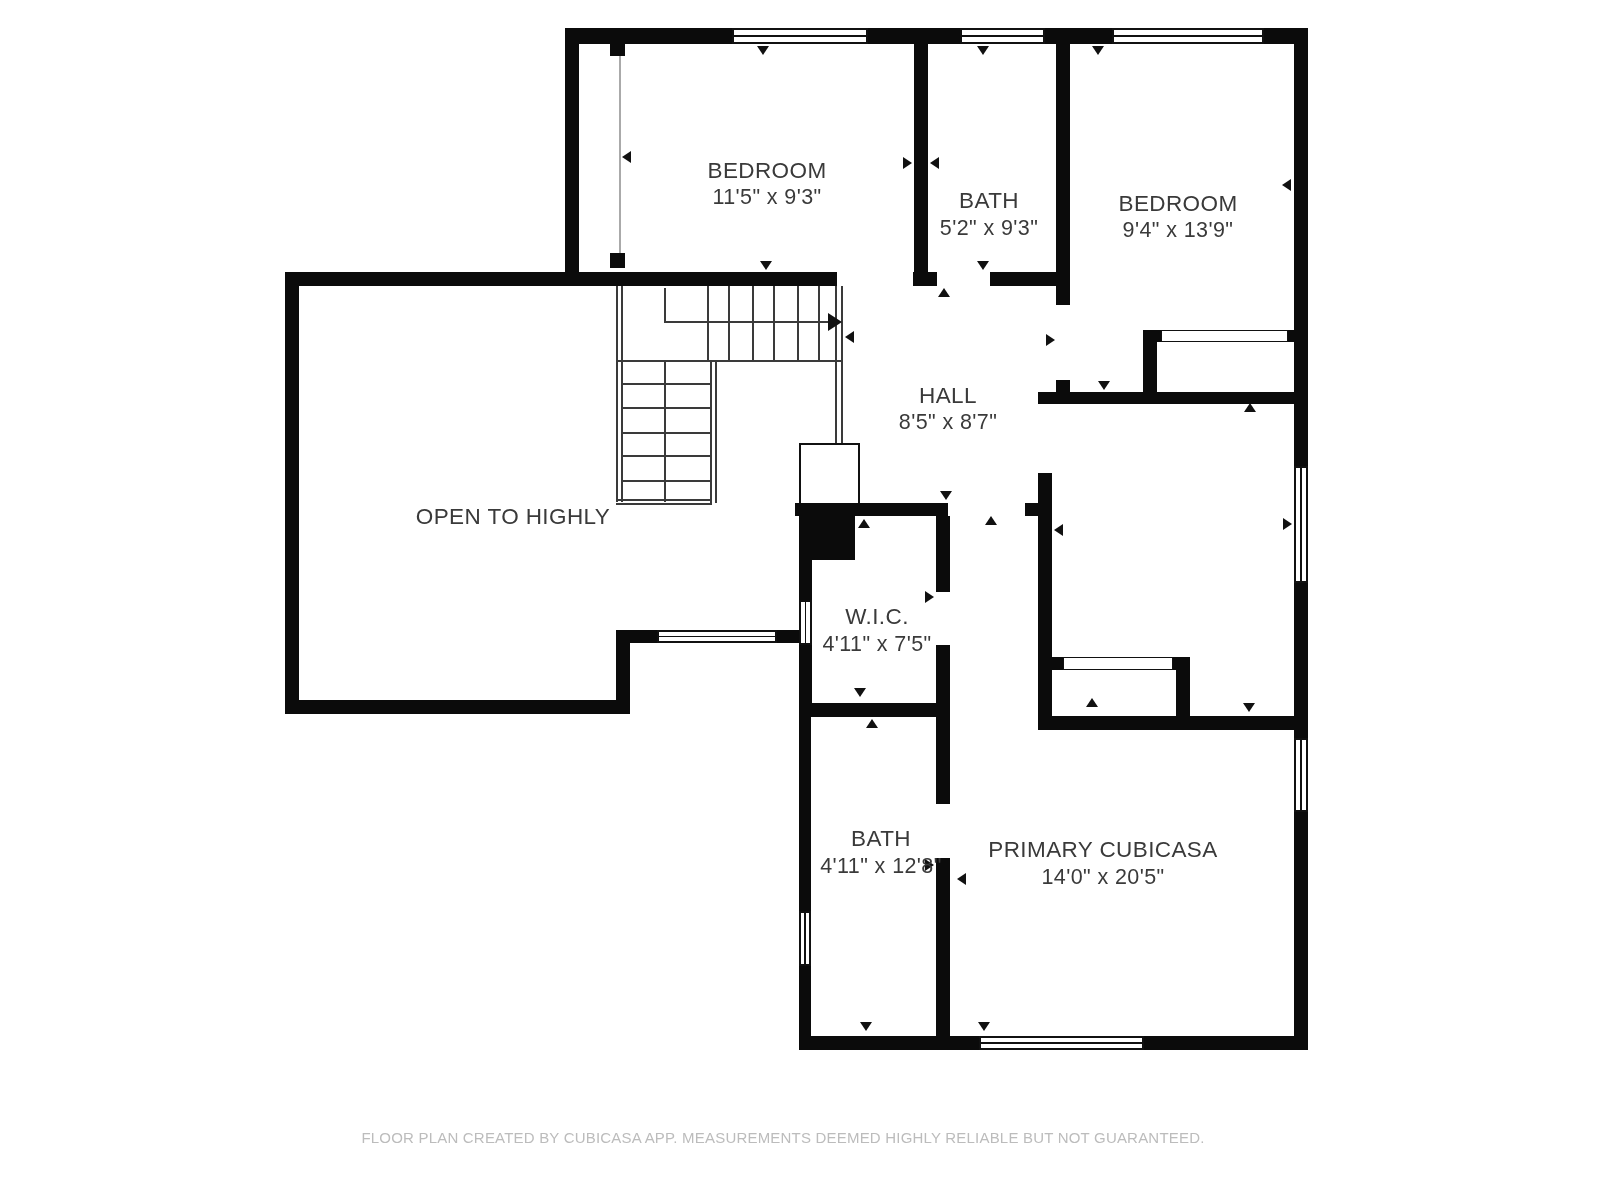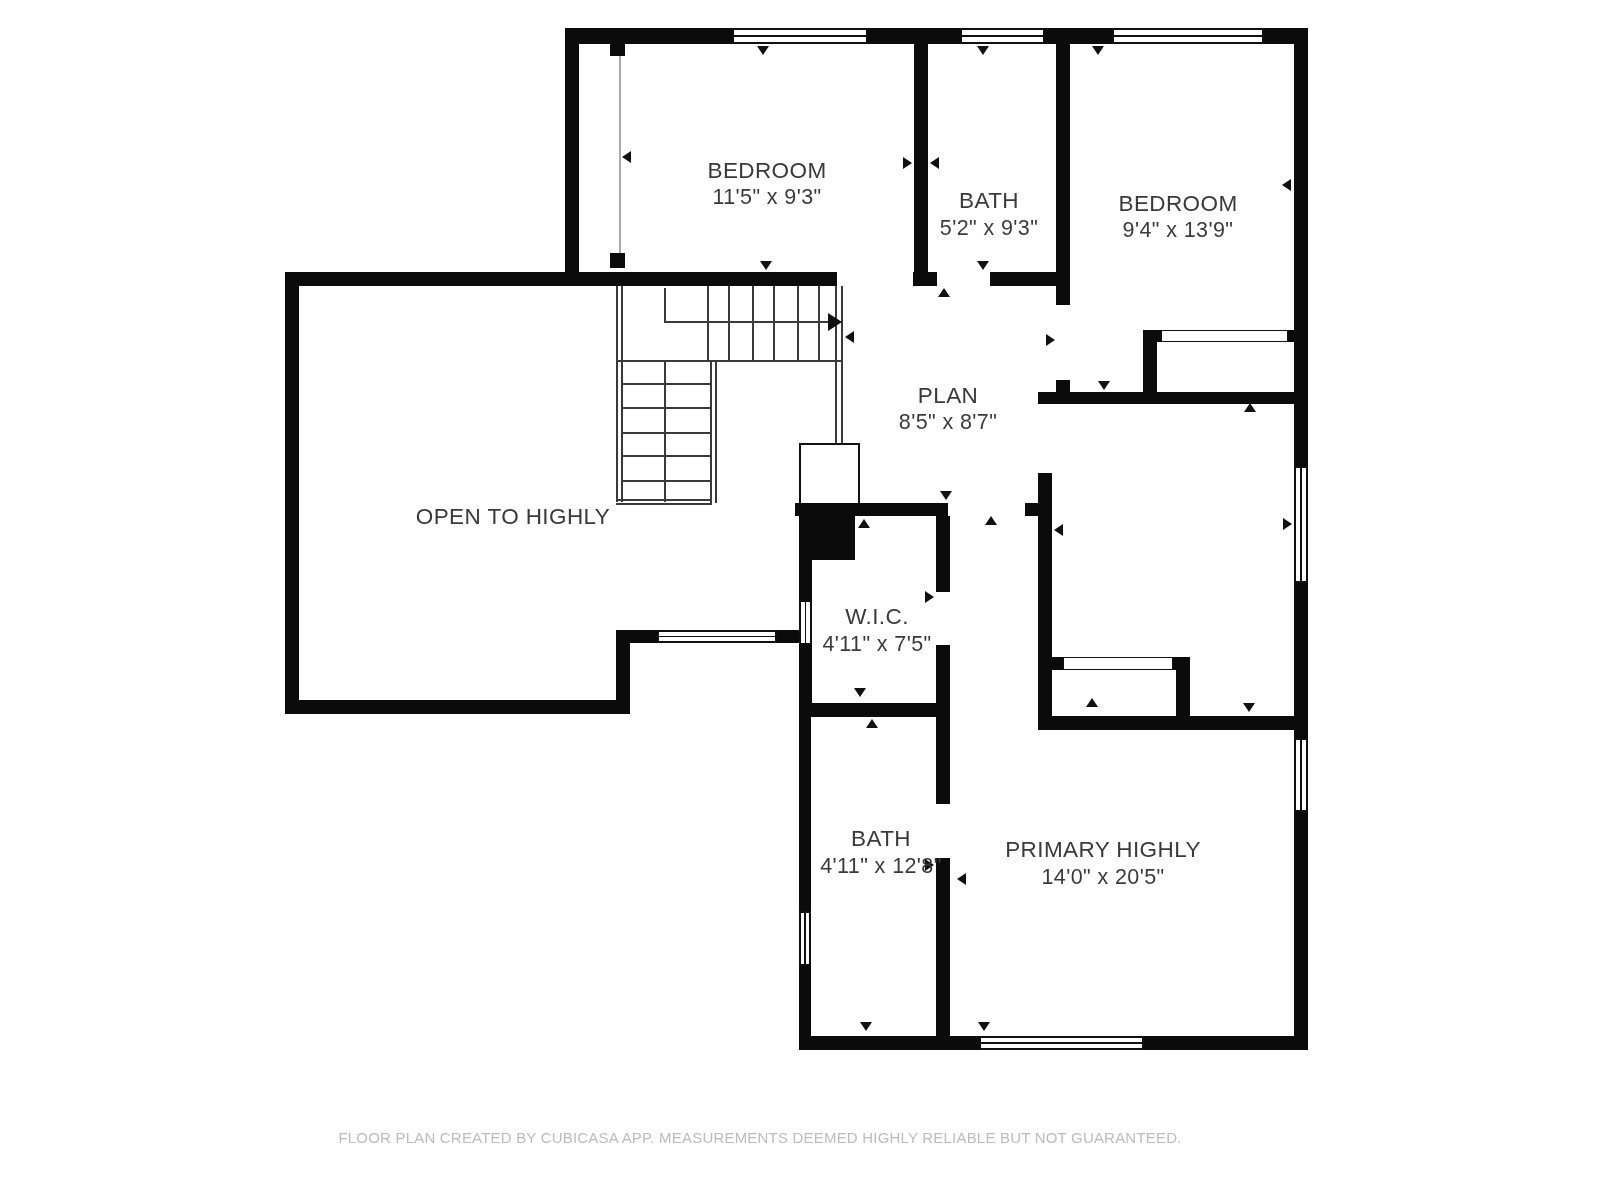--- a/index.html
+++ b/index.html
@@ -144,29 +144,29 @@
 
   <div class="lbl" style="left:767px;top:171px">BEDROOM</div>
   <div class="lbl dims" style="left:767px;top:197px">11'5" x 9'3"</div>
 
   <div class="lbl" style="left:989px;top:201px">BATH</div>
   <div class="lbl dims" style="left:989px;top:228px">5'2" x 9'3"</div>
 
   <div class="lbl" style="left:1178px;top:204px">BEDROOM</div>
   <div class="lbl dims" style="left:1178px;top:230px">9'4" x 13'9"</div>
 
-  <div class="lbl" style="left:948px;top:396px">PLAN</div>
+  <div class="lbl" style="left:948px;top:396px">HALL</div>
   <div class="lbl dims" style="left:948px;top:422px">8'5" x 8'7"</div>
 
   <div class="lbl" style="left:513px;top:517px">OPEN TO HIGHLY</div>
 
   <div class="lbl" style="left:877px;top:617px">W.I.C.</div>
   <div class="lbl dims" style="left:877px;top:644px">4'11" x 7'5"</div>
 
   <div class="lbl" style="left:881px;top:839px">BATH</div>
   <div class="lbl dims" style="left:881px;top:866px">4'11" x 12'8"</div>
 
-  <div class="lbl" style="left:1103px;top:850px">PRIMARY HIGHLY</div>
+  <div class="lbl" style="left:1103px;top:850px">PRIMARY CUBICASA</div>
   <div class="lbl dims" style="left:1103px;top:877px">14'0" x 20'5"</div>
 
-  <div class="footer" style="left:760px;top:1137px">FLOOR PLAN CREATED BY CUBICASA APP. MEASUREMENTS DEEMED HIGHLY RELIABLE BUT NOT GUARANTEED.</div>
+  <div class="footer" style="left:783px;top:1137px">FLOOR PLAN CREATED BY CUBICASA APP. MEASUREMENTS DEEMED HIGHLY RELIABLE BUT NOT GUARANTEED.</div>
 
 </div>
 
 </body></html>

